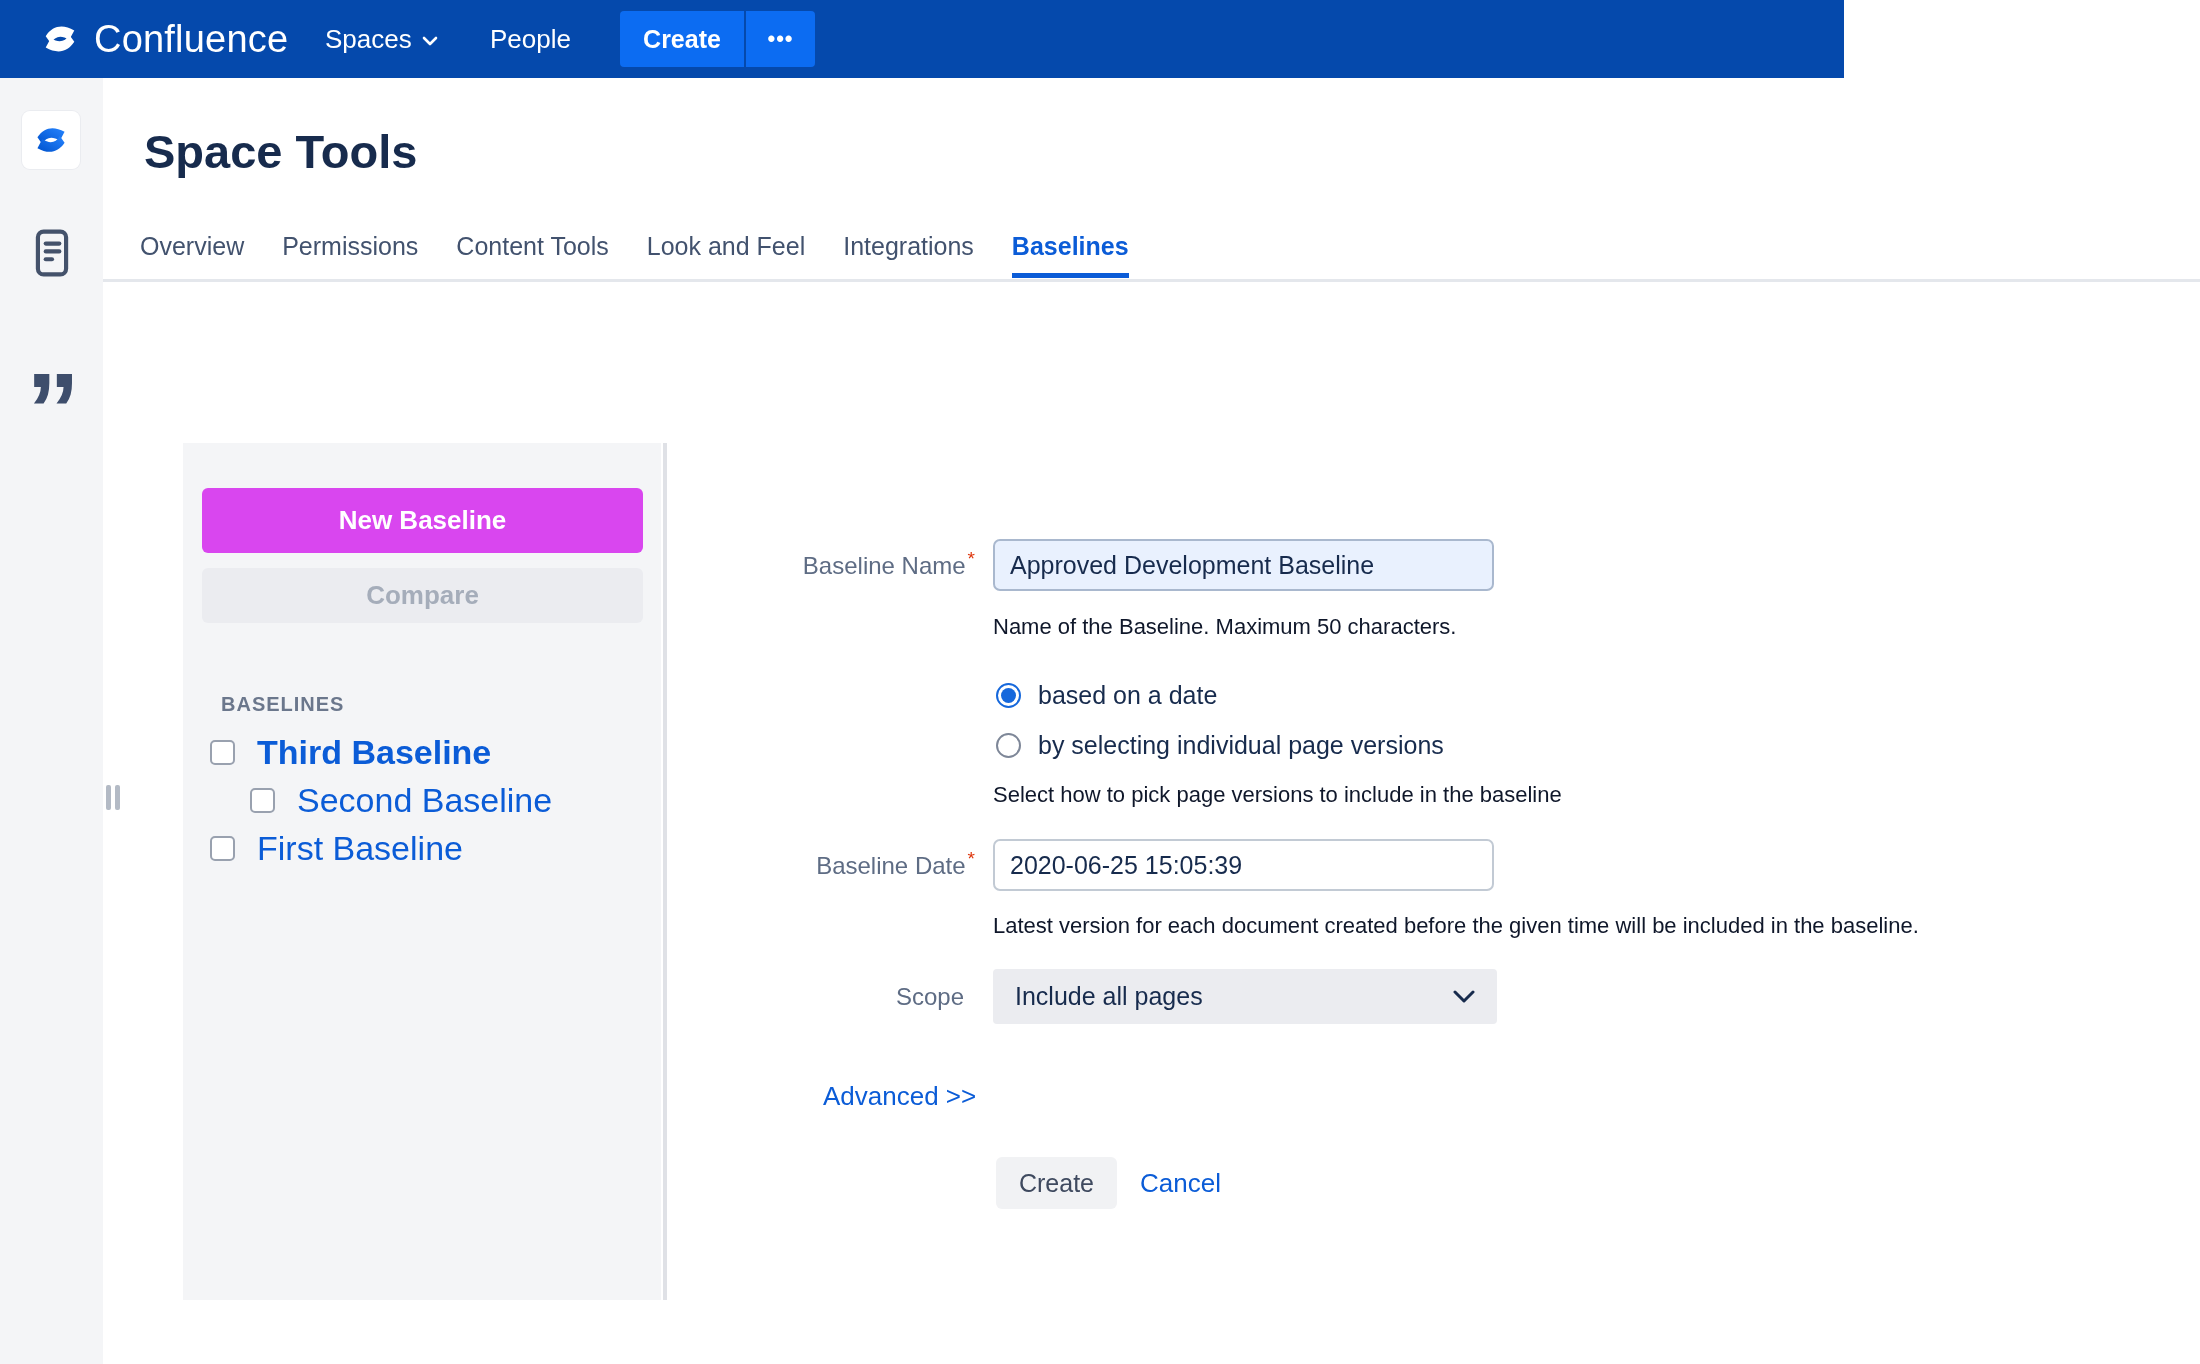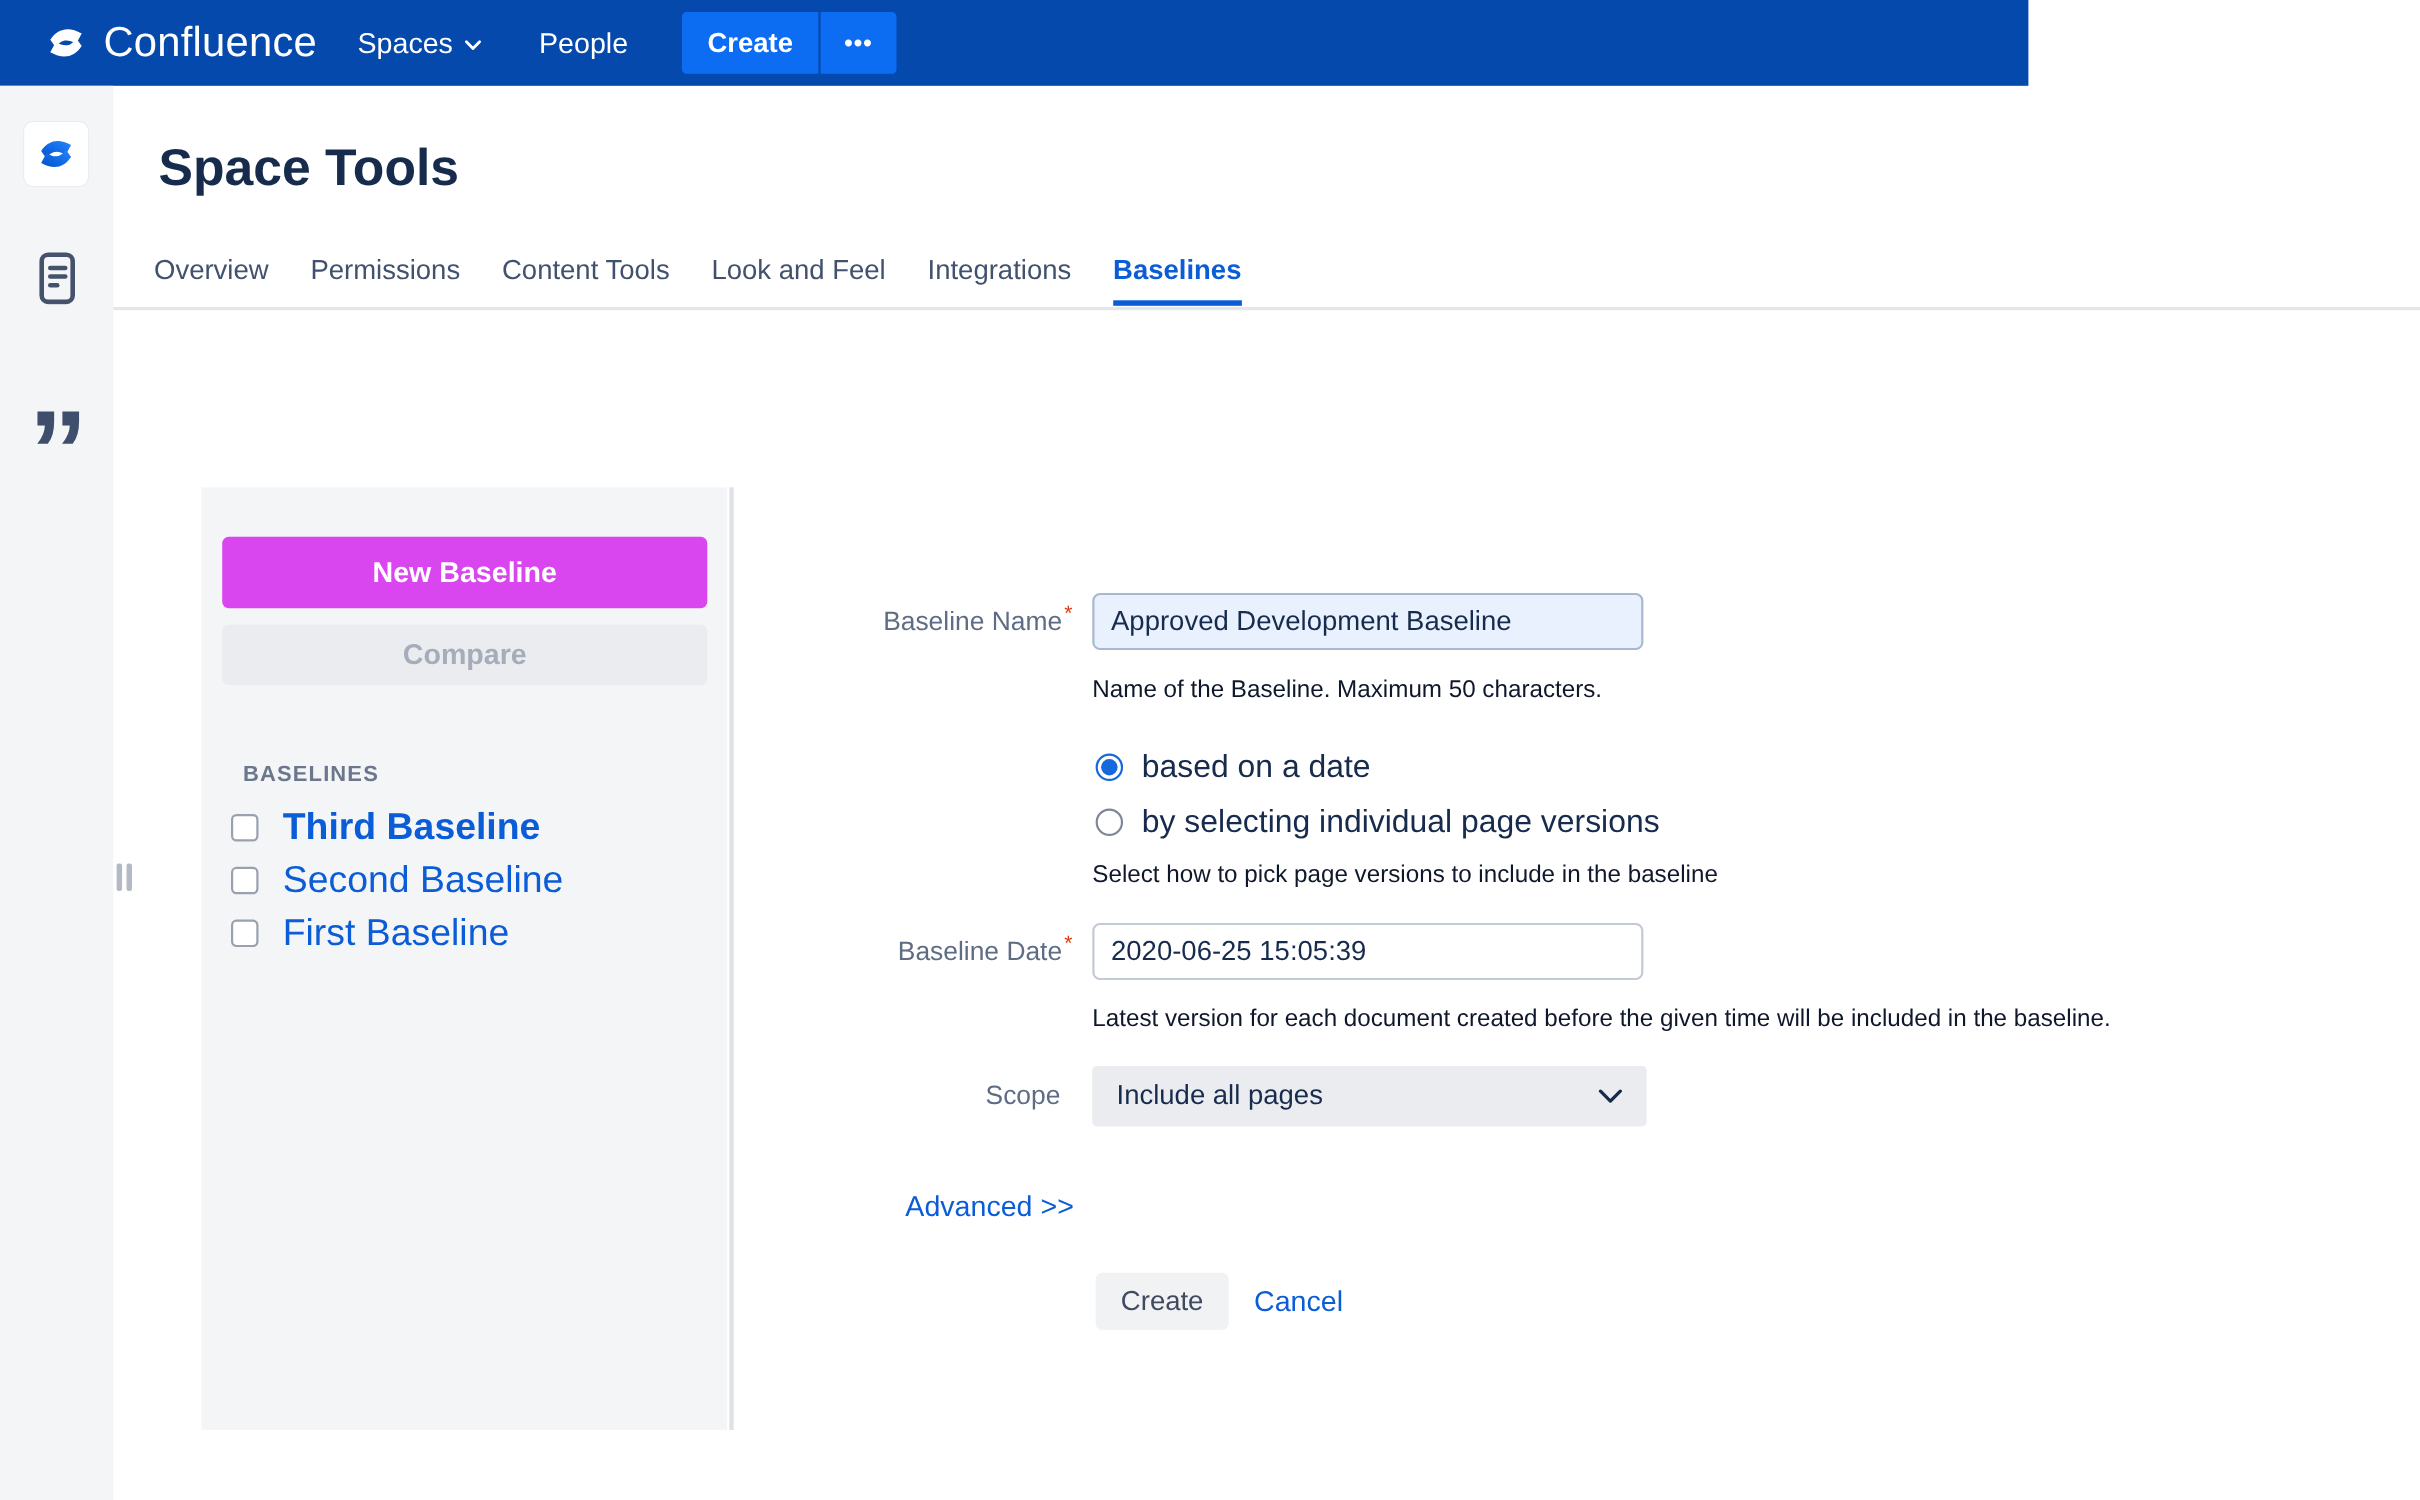--- a/index.html
+++ b/index.html
@@ -51,21 +51,21 @@
   .req { color:#DE350B; font-size:19px; vertical-align:top; position:relative; top:-4px; margin-left:2px; }
   .helper { position:absolute; font-size:22px; color:#0f172a; }
   .txt-input { position:absolute; height:52px; border-radius:7px; font-size:25px; color:#172B4D; padding:0 15px; font-family:"Liberation Sans",sans-serif; outline:none; }
   .name-input { left:993px; top:539px; width:501px; background:#E9F1FE; border:2px solid #A9B8CE; }
   .date-input { left:993px; top:839px; width:501px; background:#ffffff; border:2px solid #C2CAD4; }
   .radio-row { position:absolute; left:996px; display:flex; align-items:center; gap:17px; cursor:pointer; }
   .radio { width:25px; height:25px; border-radius:50%; background:#fff; flex:0 0 auto; position:relative; }
   .radio.on { border:2px solid #1668DC; }
   .radio.on::after { content:""; position:absolute; inset:3px; border-radius:50%; background:#1668DC; }
   .radio.off { border:2px solid #7E8798; }
-  .radio-label { font-size:29px; color:#172B4D; }
+  .radio-label { font-size:25px; color:#172B4D; }
   .select-box { position:absolute; left:993px; top:969px; width:504px; height:55px; background:#EBECF0; border-radius:4px; display:flex; align-items:center; justify-content:space-between; padding:0 22px; cursor:pointer; }
   .select-value { font-size:25px; color:#172B4D; }
   .link { color:#0B5CD7; cursor:pointer; text-decoration:none; }
   .advanced { position:absolute; left:823px; top:1081px; font-size:26px; }
   .btn-create { position:absolute; left:996px; top:1157px; width:121px; height:52px; background:#F1F2F4; border:none; border-radius:6px; font-size:25px; color:#3F4A5F; font-family:"Liberation Sans",sans-serif; cursor:pointer; }
   .cancel { position:absolute; left:1140px; top:1168px; font-size:26px; }
 </style>
 </head>
 <body>
 
@@ -136,21 +136,21 @@
 
   <div class="panel">
     <button class="btn-new">New Baseline</button>
     <button class="btn-compare">Compare</button>
     <div class="list-title">BASELINES</div>
 
     <div class="bl-row" style="top:290px;">
       <span class="checkbox"></span>
       <span class="bl-label hl">Third Baseline</span>
     </div>
-    <div class="bl-row" style="top:338px;">
+    <div class="bl-row" style="top:338px;margin-left:40px;">
       <span class="checkbox"></span>
       <span class="bl-label">Second Baseline</span>
     </div>
     <div class="bl-row" style="top:386px;">
       <span class="checkbox"></span>
       <span class="bl-label">First Baseline</span>
     </div>
   </div>
   <div class="panel-scroll"></div>
 

